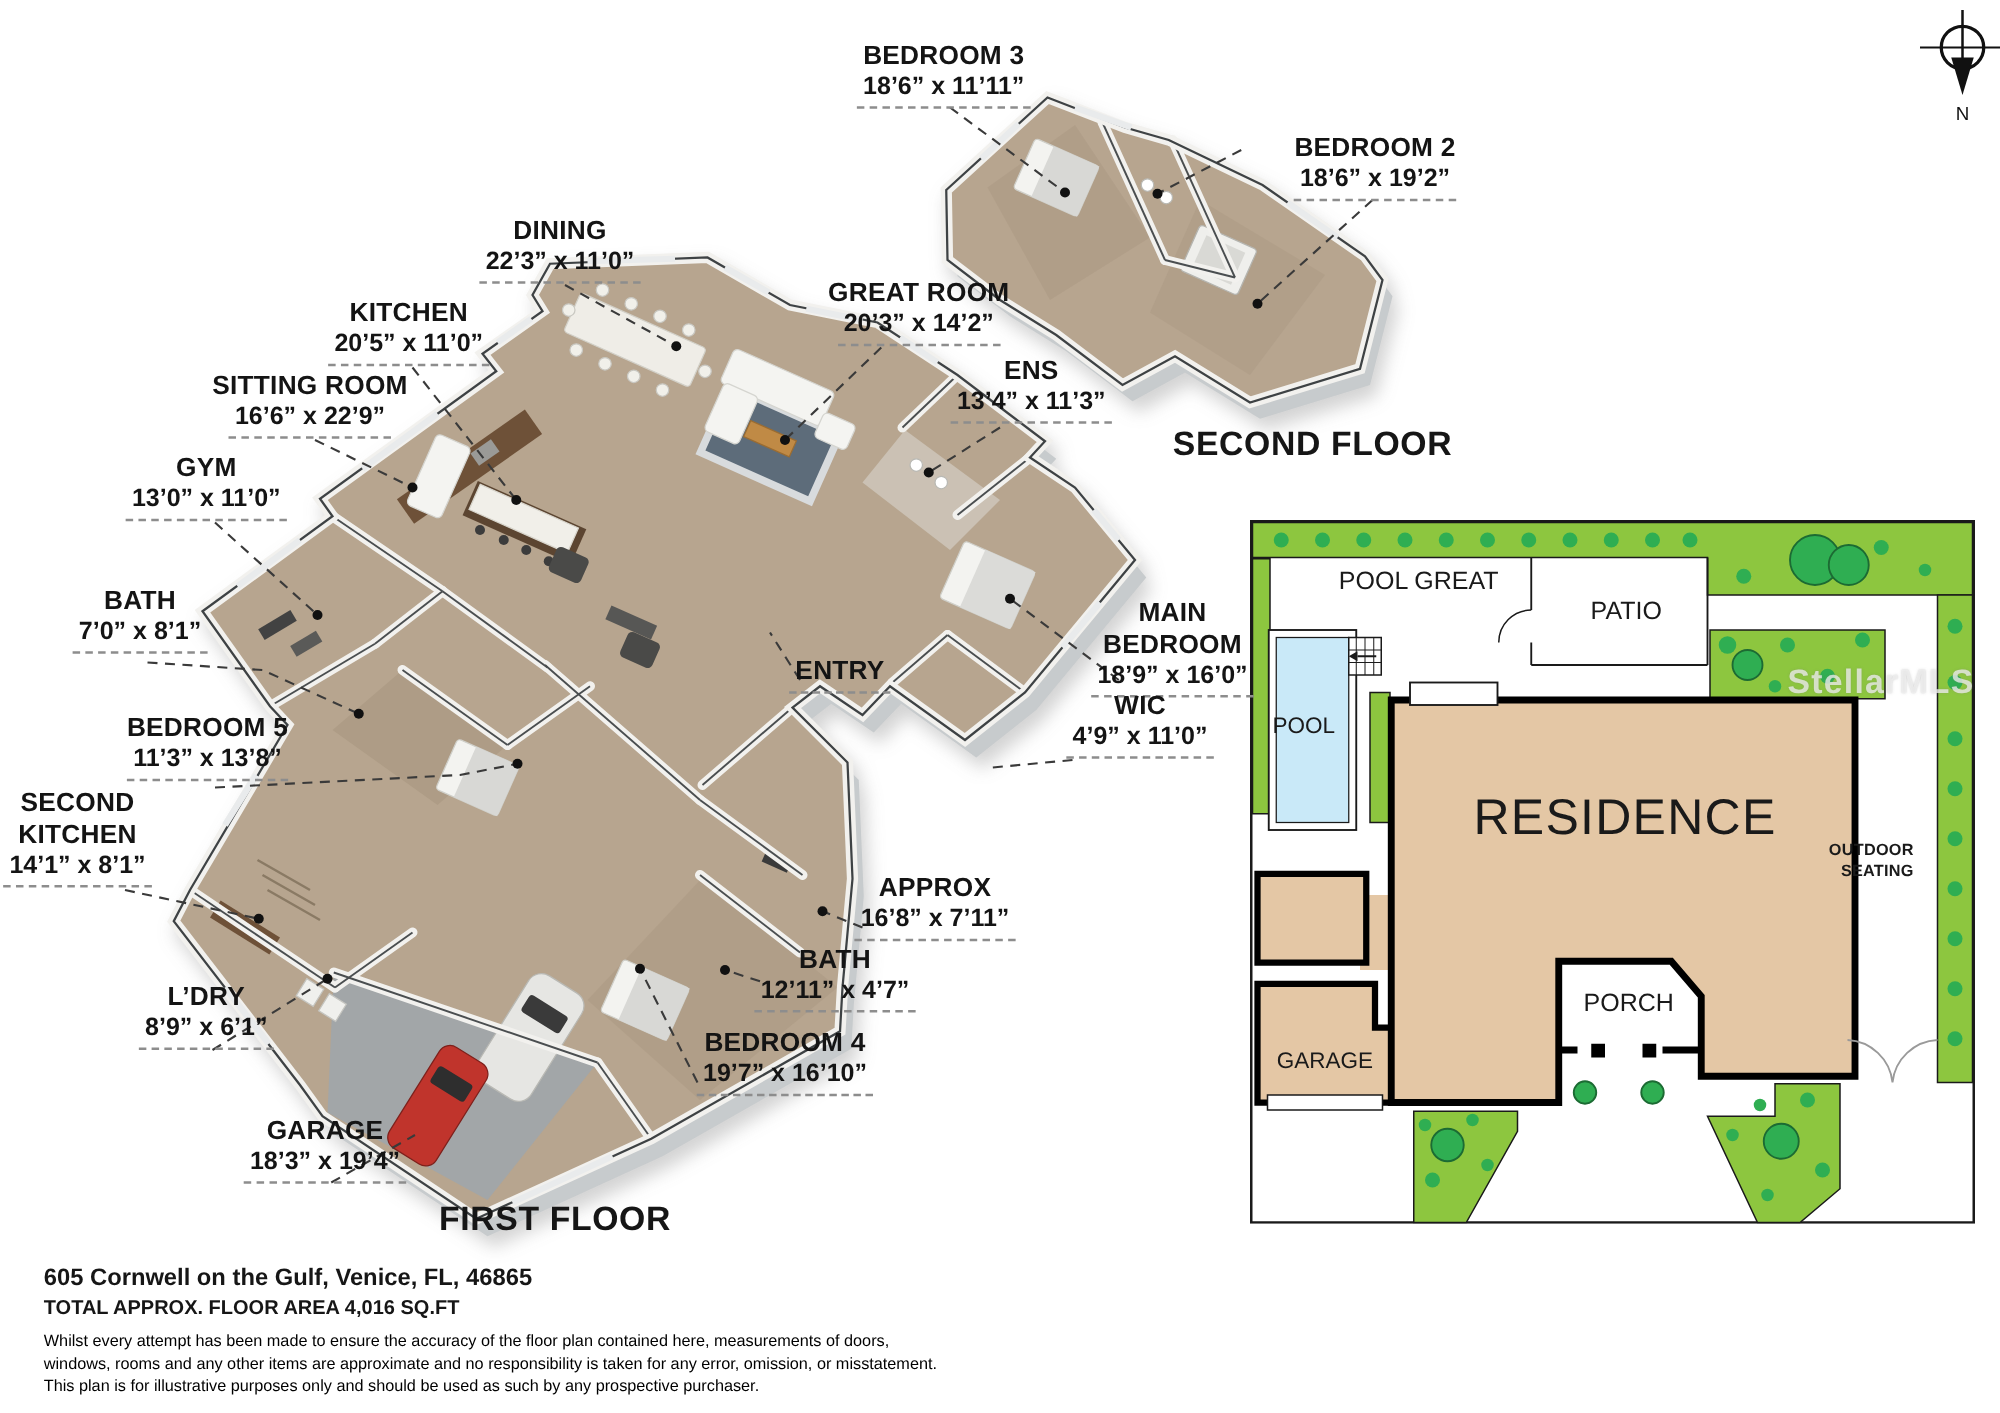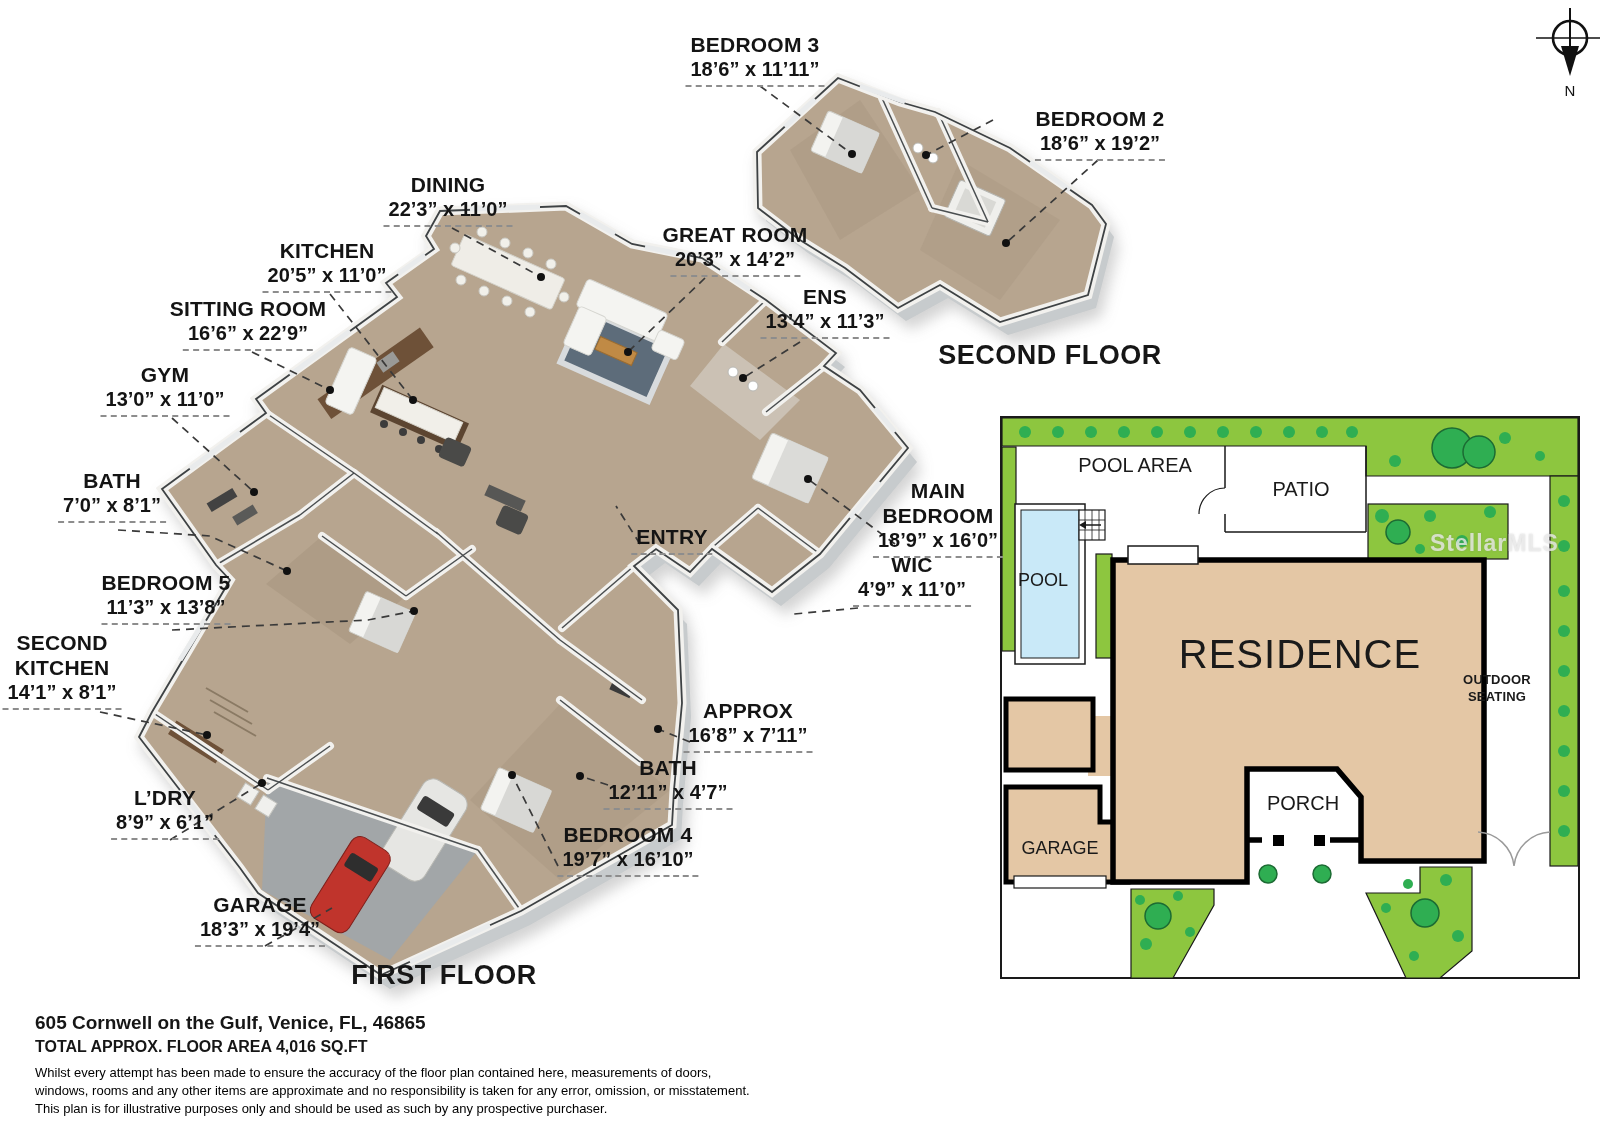--- a/index.html
+++ b/index.html
@@ -14,22 +14,22 @@
   .rdims{font-size:20px;}
   .u-dash{display:inline-block;border-bottom:2px dashed #8d8d8d;padding:0 5px 4px;text-align:center;}
   .ftitle{position:absolute;transform:translateX(-50%);font-size:27px;font-weight:700;
           letter-spacing:.5px;white-space:nowrap;}
   
   .slabel{position:absolute;transform:translateX(-50%);text-align:center;white-space:pre-line;
           color:#1a1a1a;font-weight:400;}
   .s20{font-size:20px;}
   .s18{font-size:18px;}
   .sres{font-size:40px;letter-spacing:1px;}
-  .sout{font-size:13px;font-weight:700;line-height:1.3;letter-spacing:.2px;}
-  .watermark{position:absolute;font-size:23px;font-weight:700;color:rgba(240,240,240,.75);
+  .sout{font-size:13px;font-weight:700;line-height:1.3;letter-spacing:.2px;text-align:right;}
+  .watermark{position:absolute;font-size:27px;font-weight:700;color:rgba(240,240,240,.75);
              text-shadow:0 0 2px rgba(120,120,120,.35);letter-spacing:1px;}
   
   .footer{position:absolute;left:35px;top:1012px;}
   .addr{font-size:19px;font-weight:700;margin-bottom:4px;}
   .area{font-size:16px;font-weight:700;margin-bottom:8px;}
   .disc{font-size:13px;color:#000000;line-height:1.38;}
 </style>
 </head>
 <body>
 
@@ -412,21 +412,21 @@
   <div class="rlabel" style="left:755px;top:32px">
     <div class="rname">BEDROOM 3</div>
     <div><span class="rdims u-dash">18’6” x 11’11”</span></div>
   </div>
   <div class="rlabel" style="left:1100px;top:106px">
     <div class="rname">BEDROOM 2</div>
     <div><span class="rdims u-dash">18’6” x 19’2”</span></div>
   </div>
   <div class="ftitle" style="left:1050px;top:340px">SECOND FLOOR</div>
 
-  <div class="slabel s20" style="left:1135px;top:454px">POOL AREA</div>
+  <div class="slabel s20" style="left:1135px;top:454px">POOL GREAT</div>
   <div class="slabel s20" style="left:1301px;top:478px">PATIO</div>
   <div class="slabel s18" style="left:1043px;top:570px">POOL</div>
   <div class="slabel sres" style="left:1300px;top:632px">RESIDENCE</div>
   <div class="slabel sout" style="left:1497px;top:672px">OUTDOOR
 SEATING</div>
   <div class="slabel s20" style="left:1303px;top:792px">PORCH</div>
   <div class="slabel s18" style="left:1060px;top:838px">GARAGE</div>
   <div class="watermark" style="left:1430px;top:530px">StellarMLS</div>
 
   <div class="footer">

